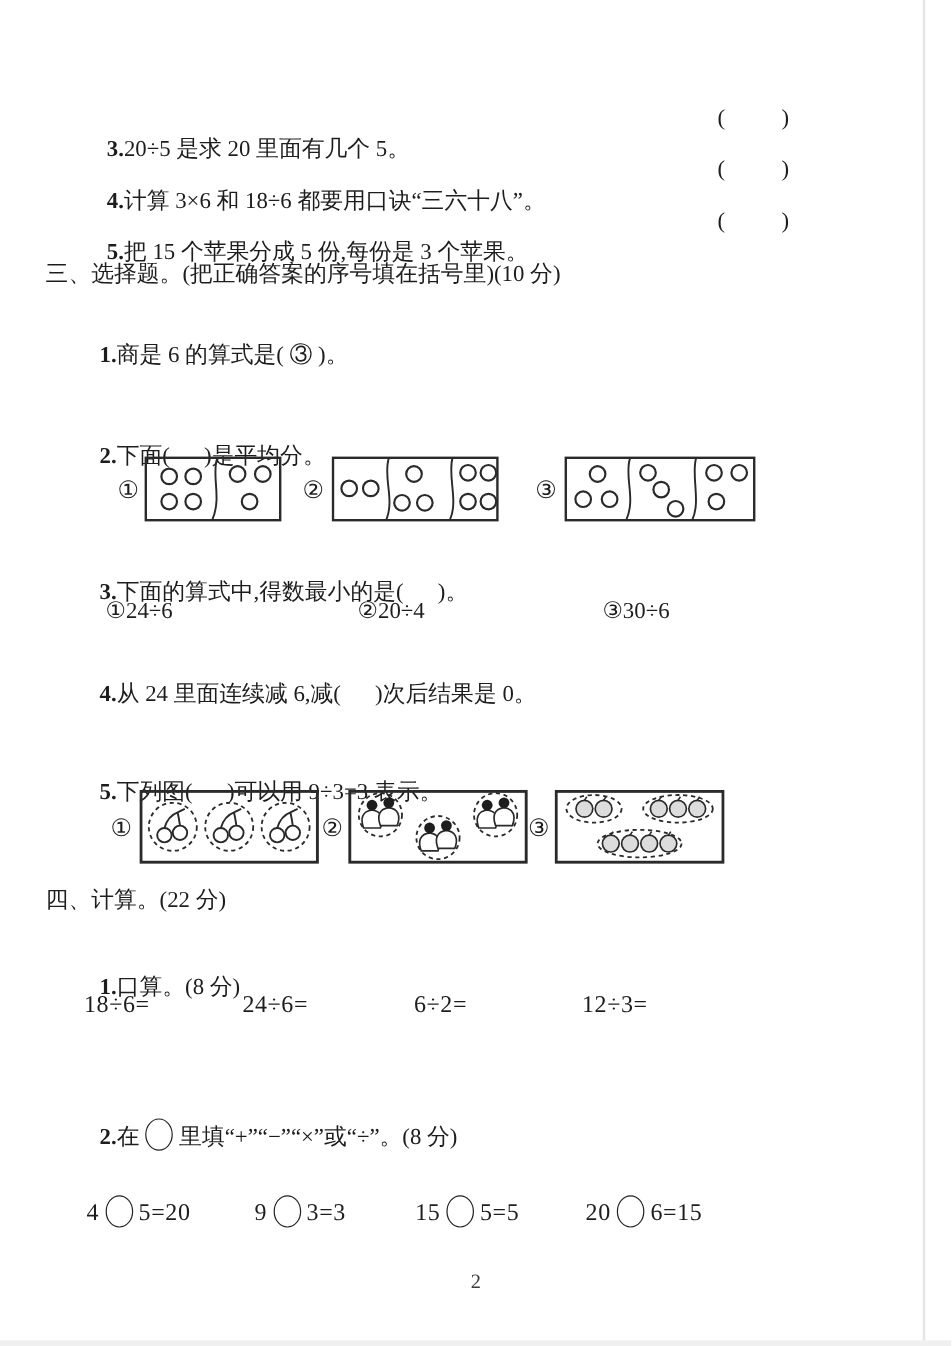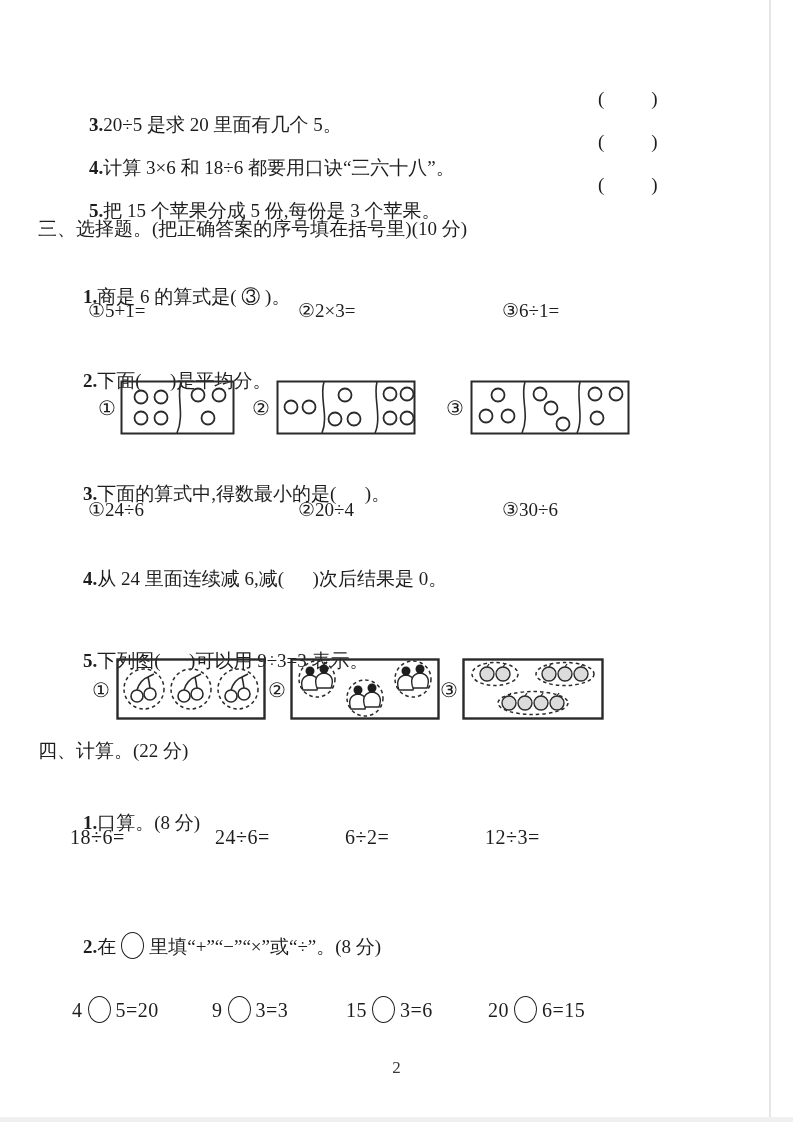--- a/index.html
+++ b/index.html
@@ -8,21 +8,21 @@
   .scan-edge{position:absolute;top:0;left:769px;width:2px;height:100%;background:#e6e6e6;}
   .scan-bottom{position:absolute;left:0;top:1117px;width:100%;height:5px;background:#f0f0f0;}
   .row{position:absolute;left:0;width:100%;white-space:pre;font-size:19px;line-height:26px;}
   .ind1{padding-left:38px;}
   .ind2{padding-left:64px;}
   .ind3{padding-left:70px;}
   .num{font-weight:bold;}
   .paren{position:absolute;left:598px;top:0;letter-spacing:1px;}
   .pos{position:absolute;top:0;}
   .c1{left:88px}.c2{left:298px}.c3{left:502px}
-  .o1{left:70px}.o2{left:215px}.o3{left:345px}.o4{left:485px}
+  .o1{left:70px}.o2{left:202px}.o3{left:345px}.o4{left:485px}
   .f1{left:72px}.f2{left:212px}.f3{left:346px}.f4{left:488px}
   .eq{font-size:20px;letter-spacing:.5px;}
   .dlabel{position:absolute;font-size:20px;}
   .dbox{position:absolute;}
   .circ{display:inline-block;width:21px;height:25px;border:1.7px solid #222;
         border-radius:50%;margin:0 5px;vertical-align:-6px;}
   .pagenum{position:absolute;top:1058px;left:0;width:100%;text-align:center;
            font-size:17px;color:#3a3a3a;}
   svg{display:block;}
 </style>
@@ -41,25 +41,20 @@
   </div>
   <div class="row ind3" style="top:172px">
     <span class="num">5.</span><span>把 15 个苹果分成 5 份,每份是 3 个苹果。</span>
     <span class="paren">(        )</span>
   </div>
 
   <div class="row ind1" style="top:216px">三、选择题。(把正确答案的序号填在括号里)(10 分)</div>
 
   <div class="row ind2" style="top:258px">
     <span class="num">1.</span><span>商是 6 的算式是( ③ )。</span>
-  </div>
-  <div class="row" style="top:298px">
-    <span class="pos c1">①5+1=</span>
-    <span class="pos c2">②2×3=</span>
-    <span class="pos c3">③6÷1=</span>
   </div>
 
   <div class="row ind2" style="top:342px">
     <span class="num">2.</span><span>下面(      )是平均分。</span>
   </div>
 
   <span class="dlabel" style="left:98px;top:396px">①</span>
   <div class="dbox" style="left:120px;top:380px">
     <svg width="115" height="55" viewBox="0 0 115 55">
       <rect x="1.5" y="1.5" width="112" height="52" fill="none" stroke="#2a2a2a" stroke-width="2"></rect>
@@ -216,21 +211,21 @@
     <span class="pos o4">12÷3=</span>
   </div>
 
   <div class="row ind2" style="top:906px">
     <span class="num">2.</span><span>在</span><span class="circ"></span><span>里填“+”“−”“×”或“÷”。(8 分)</span>
   </div>
 
   <div class="row eq" style="top:996px">
     <span class="pos f1"><span>4</span><span class="circ"></span><span>5=20</span></span>
     <span class="pos f2"><span>9</span><span class="circ"></span><span>3=3</span></span>
-    <span class="pos f3"><span>15</span><span class="circ"></span><span>3=6</span></span>
+    <span class="pos f3"><span>15</span><span class="circ"></span><span>5=5</span></span>
     <span class="pos f4"><span>20</span><span class="circ"></span><span>6=15</span></span>
   </div>
 
   <div class="pagenum">2</div>
 
   <div class="scan-edge"></div>
   <div class="scan-bottom"></div>
 </div>
 
 </body></html>

